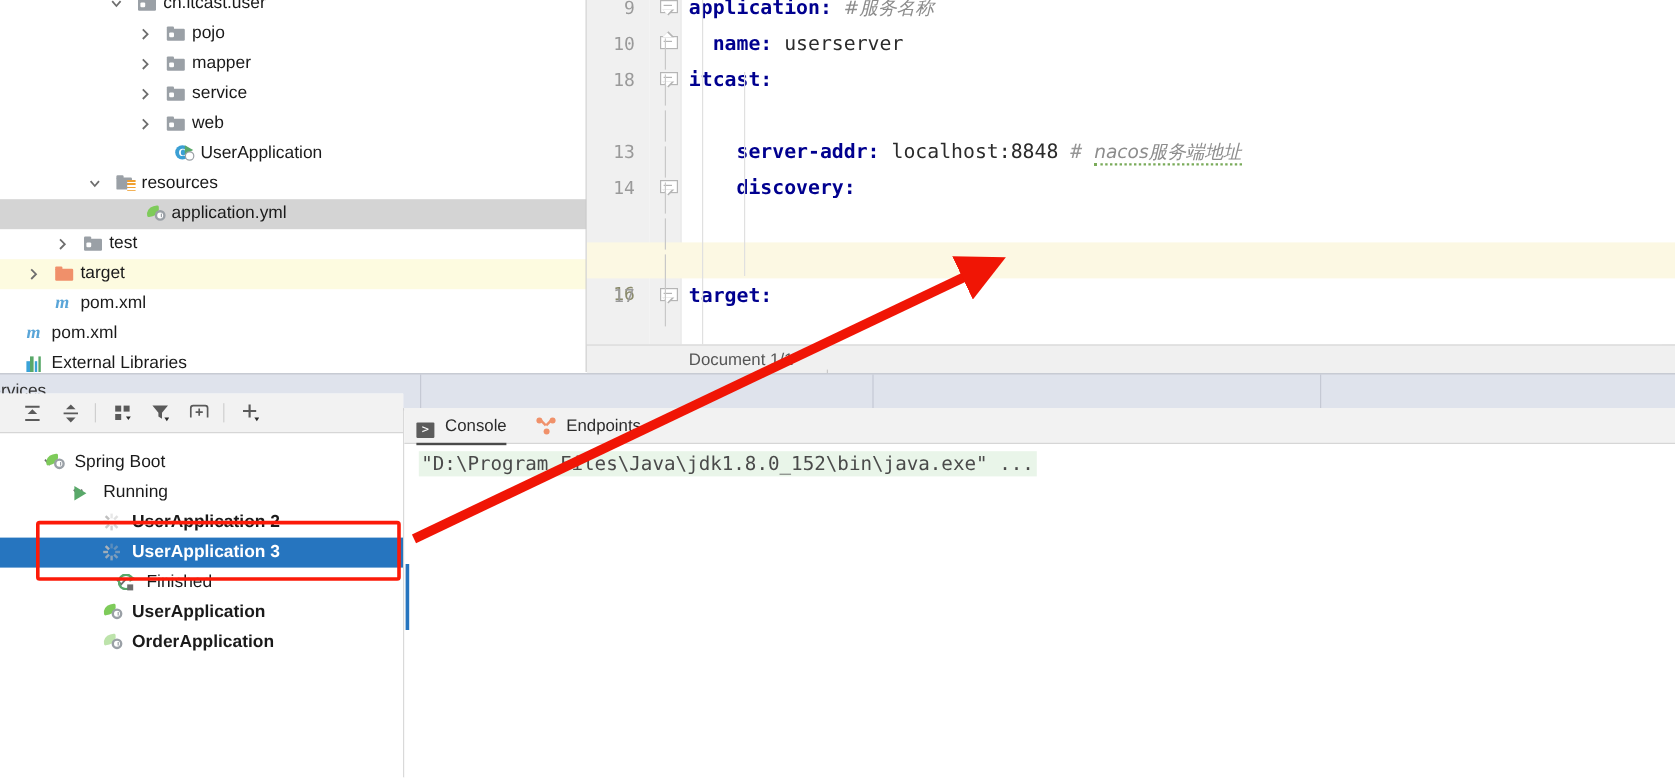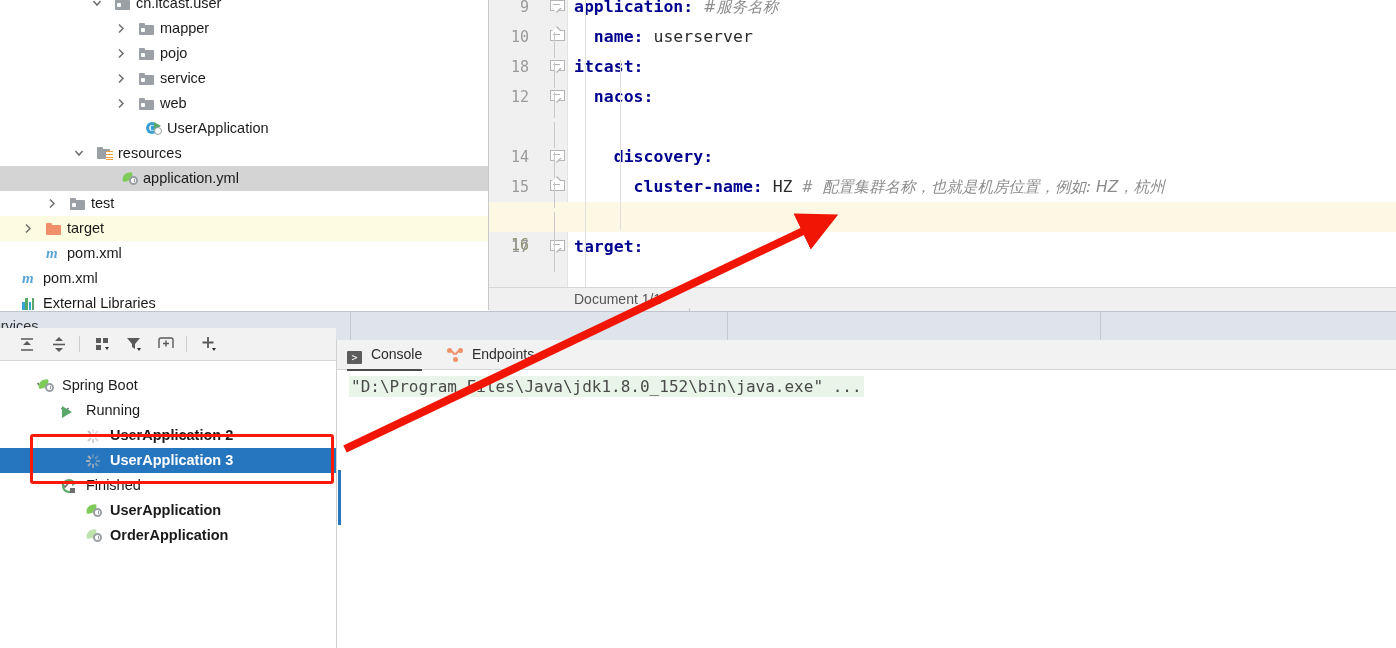--- a/index.html
+++ b/index.html
@@ -174,28 +174,28 @@
           <path d="M2.5 10 L6 14 L9.5 10" stroke="#6e6e6e" stroke-width="1.5" fill="none"></path>
         </svg></span>
       <span class="ico" style="left: 115px;"><span class="f-grey"><span class="f-dot"></span></span></span>
       <span class="lbl" style="left: 136px;">cn.itcast.user</span>
     </div>
     <div class="tree-row" style="margin-top: 0px;">
       <span class="arrow" style="left: 115px;"><svg width="12" height="25" viewBox="0 0 12 25">
           <path d="M4 8.5 L8 12.5 L4 16.5" stroke="#6e6e6e" stroke-width="1.5" fill="none"></path>
         </svg></span>
       <span class="ico" style="left: 139px;"><span class="f-grey"><span class="f-dot"></span></span></span>
+      <span class="lbl" style="left: 160px;">pojo</span>
+    </div>
+    <div class="tree-row" style="margin-top: 0px;">
+      <span class="arrow" style="left: 115px;"><svg width="12" height="25" viewBox="0 0 12 25">
+          <path d="M4 8.5 L8 12.5 L4 16.5" stroke="#6e6e6e" stroke-width="1.5" fill="none"></path>
+        </svg></span>
+      <span class="ico" style="left: 139px;"><span class="f-grey"><span class="f-dot"></span></span></span>
       <span class="lbl" style="left: 160px;">mapper</span>
-    </div>
-    <div class="tree-row" style="margin-top: 0px;">
-      <span class="arrow" style="left: 115px;"><svg width="12" height="25" viewBox="0 0 12 25">
-          <path d="M4 8.5 L8 12.5 L4 16.5" stroke="#6e6e6e" stroke-width="1.5" fill="none"></path>
-        </svg></span>
-      <span class="ico" style="left: 139px;"><span class="f-grey"><span class="f-dot"></span></span></span>
-      <span class="lbl" style="left: 160px;">pojo</span>
     </div>
     <div class="tree-row" style="margin-top: 0px;">
       <span class="arrow" style="left: 115px;"><svg width="12" height="25" viewBox="0 0 12 25">
           <path d="M4 8.5 L8 12.5 L4 16.5" stroke="#6e6e6e" stroke-width="1.5" fill="none"></path>
         </svg></span>
       <span class="ico" style="left: 139px;"><span class="f-grey"><span class="f-dot"></span></span></span>
       <span class="lbl" style="left: 160px;">service</span>
     </div>
     <div class="tree-row" style="margin-top: 0px;">
       <span class="arrow" style="left: 115px;"><svg width="12" height="25" viewBox="0 0 12 25">
@@ -277,49 +277,33 @@
     <div class="eline" style="top: 52px;">
       <div class="lnum">18</div>
       <div class="fold" style="top: 8px; left: 61px;">
         <span class="body"></span>
         <span class="dash"></span>
         <span class="tip"></span>
         <span class="tipin"></span>
       </div>
       <div class="code"><span class="k">itcast:</span></div>
     </div>
-    <div class="eline" style="top: 82px;">
-      <div class="lnum">12</div>
-      <div class="fold" style="top: 8px; left: 61px;">
-        <span class="body"></span>
-        <span class="dash"></span>
-        <span class="tip"></span>
-        <span class="tipin"></span>
-      </div>
-      <div class="code"><span class="k">  nacos:</span></div>
+    <div class="eline" style="top: 112px;">
+      <div class="lnum">13</div>
+      <div class="code"><span class="k">    server-addr:</span><span class="v"> localhost:8848</span><span class="cm"> # </span><span class="cmw squig">nacos服务端地址</span></div>
     </div>
     <div class="eline" style="top: 142px;">
       <div class="lnum">14</div>
       <div class="fold" style="top: 8px; left: 61px;">
         <span class="body"></span>
         <span class="dash"></span>
         <span class="tip"></span>
         <span class="tipin"></span>
       </div>
       <div class="code"><span class="k">    discovery:</span></div>
-    </div>
-    <div class="eline" style="top: 172px;">
-      <div class="lnum">15</div>
-      <div class="fold up" style="top: 8px; left: 61px;">
-        <span class="body"></span>
-        <span class="dash"></span>
-        <span class="tip"></span>
-        <span class="tipin"></span>
-      </div>
-      <div class="code"><span class="k">      cluster-name:</span><span class="v"> HZ</span><span class="cm"> # </span><span class="cmw">配置集群名称，也就是机房位置，例如: HZ，杭州</span></div>
     </div>
     <div class="eline hl" style="top: 202px;">
       <div class="lnum hl">16</div>
       <div class="code"></div>
     </div>
     <div class="eline" style="top: 232px;">
       <div class="lnum">17</div>
       <div class="fold" style="top: 8px; left: 61px;">
         <span class="body"></span>
         <span class="dash"></span>
@@ -425,21 +409,21 @@
       <span class="lbl" style="left: 86px;">Running</span>
     </div>
     <div class="svc-row" style="top: 95px;">
       <span class="ico" style="left: 86px;"><span class="spinner"><i style="transform:rotate(0deg);opacity:0.35"></i><i style="transform:rotate(45deg);opacity:0.43"></i><i style="transform:rotate(90deg);opacity:0.51"></i><i style="transform:rotate(135deg);opacity:0.59"></i><i style="transform:rotate(180deg);opacity:0.6699999999999999"></i><i style="transform:rotate(225deg);opacity:0.75"></i><i style="transform:rotate(270deg);opacity:0.83"></i><i style="transform:rotate(315deg);opacity:0.91"></i></span></span>
       <span class="lbl bold" style="left: 110px;">UserApplication 2</span>
     </div>
     <div class="svc-row sel" style="top: 120px;">
       <span class="ico" style="left: 86px;"><span class="spinner"><i style="transform:rotate(0deg);opacity:0.35"></i><i style="transform:rotate(45deg);opacity:0.43"></i><i style="transform:rotate(90deg);opacity:0.51"></i><i style="transform:rotate(135deg);opacity:0.59"></i><i style="transform:rotate(180deg);opacity:0.6699999999999999"></i><i style="transform:rotate(225deg);opacity:0.75"></i><i style="transform:rotate(270deg);opacity:0.83"></i><i style="transform:rotate(315deg);opacity:0.91"></i></span></span>
       <span class="lbl bold" style="left: 110px;">UserApplication 3</span>
     </div>
-    <div class="svc-row" style="top: 145px;">
+    <div class="svc-row" style="top: 145px; margin-left: 36px;">
       <span class="arrow" style="left: 59px;"><svg width="12" height="25" viewBox="0 0 12 25">
           <path d="M2.5 10 L6 14 L9.5 10" stroke="#6e6e6e" stroke-width="1.5" fill="none"></path>
         </svg></span>
       <span class="ico" style="left: 62px;"><span class="rerun-ico"></span></span>
       <span class="lbl" style="left: 86px;">Finished</span>
     </div>
     <div class="svc-row" style="top: 170px;">
       <span class="ico" style="left: 86px;"><span class="spring"><span class="leaf"></span><span class="gear"></span></span></span>
       <span class="lbl bold" style="left: 110px;">UserApplication</span>
     </div>

